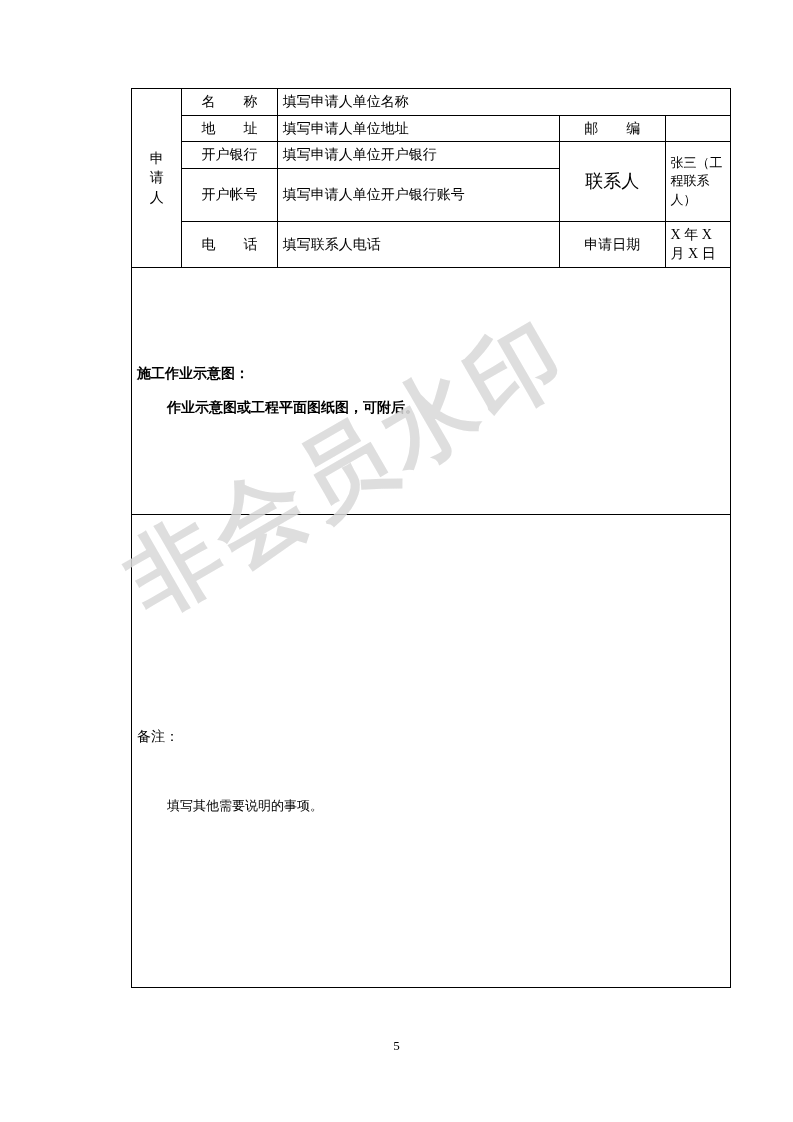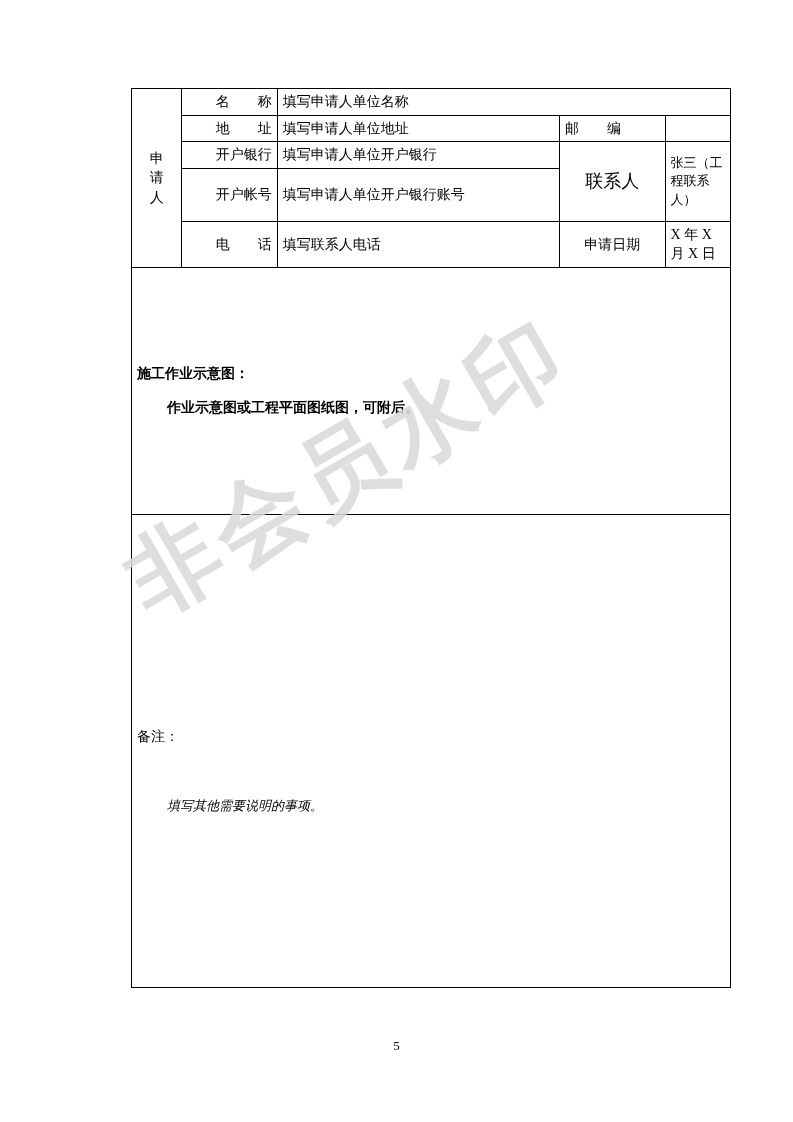--- a/index.html
+++ b/index.html
@@ -70,34 +70,34 @@
     font-size: 14px;
     letter-spacing: 0;
     line-height: 1.8;
   }
   .c-applicant span {
     display: block;
   }
 
   .c-label {
     width: 83px;
-    text-align: right;
+    text-align: center;
     white-space: nowrap;
     font-size: 14px;
   }
 
   .c-value {
     padding-left: 7px;
     font-size: 14px;
     margin-left: 17px;
   }
 
   .c-postal-label {
     width: 92px;
-    text-align: left;
+    text-align: center;
     font-size: 14px;
   }
   .c-postal-value {
     width: 57px;
   }
 
   .c-contact-label {
     width: 92px;
     text-align: center;
     font-size: 18px;
@@ -133,21 +133,21 @@
     margin-bottom: 14px;
   }
   .big-cell .inner {
     display: block;
     padding-left: 30px;
     font-size: 14px;
   }
   .sketch-cell { height: 240px; font-weight: bold; }
   .remark-cell { height: 466px; }
   .remark-cell .heading { margin-bottom: 50px; margin-top: 40px; }
-  .remark-cell .inner { font-size: 13px; font-style: italic; }
+  .remark-cell .inner { font-size: 13px; }
 
   .page-number {
     position: absolute;
     top: 1038px;
     left: 0;
     width: 793px;
     text-align: center;
     font-size: 13px;
     font-family: "Liberation Serif", serif;
     z-index: 2;

